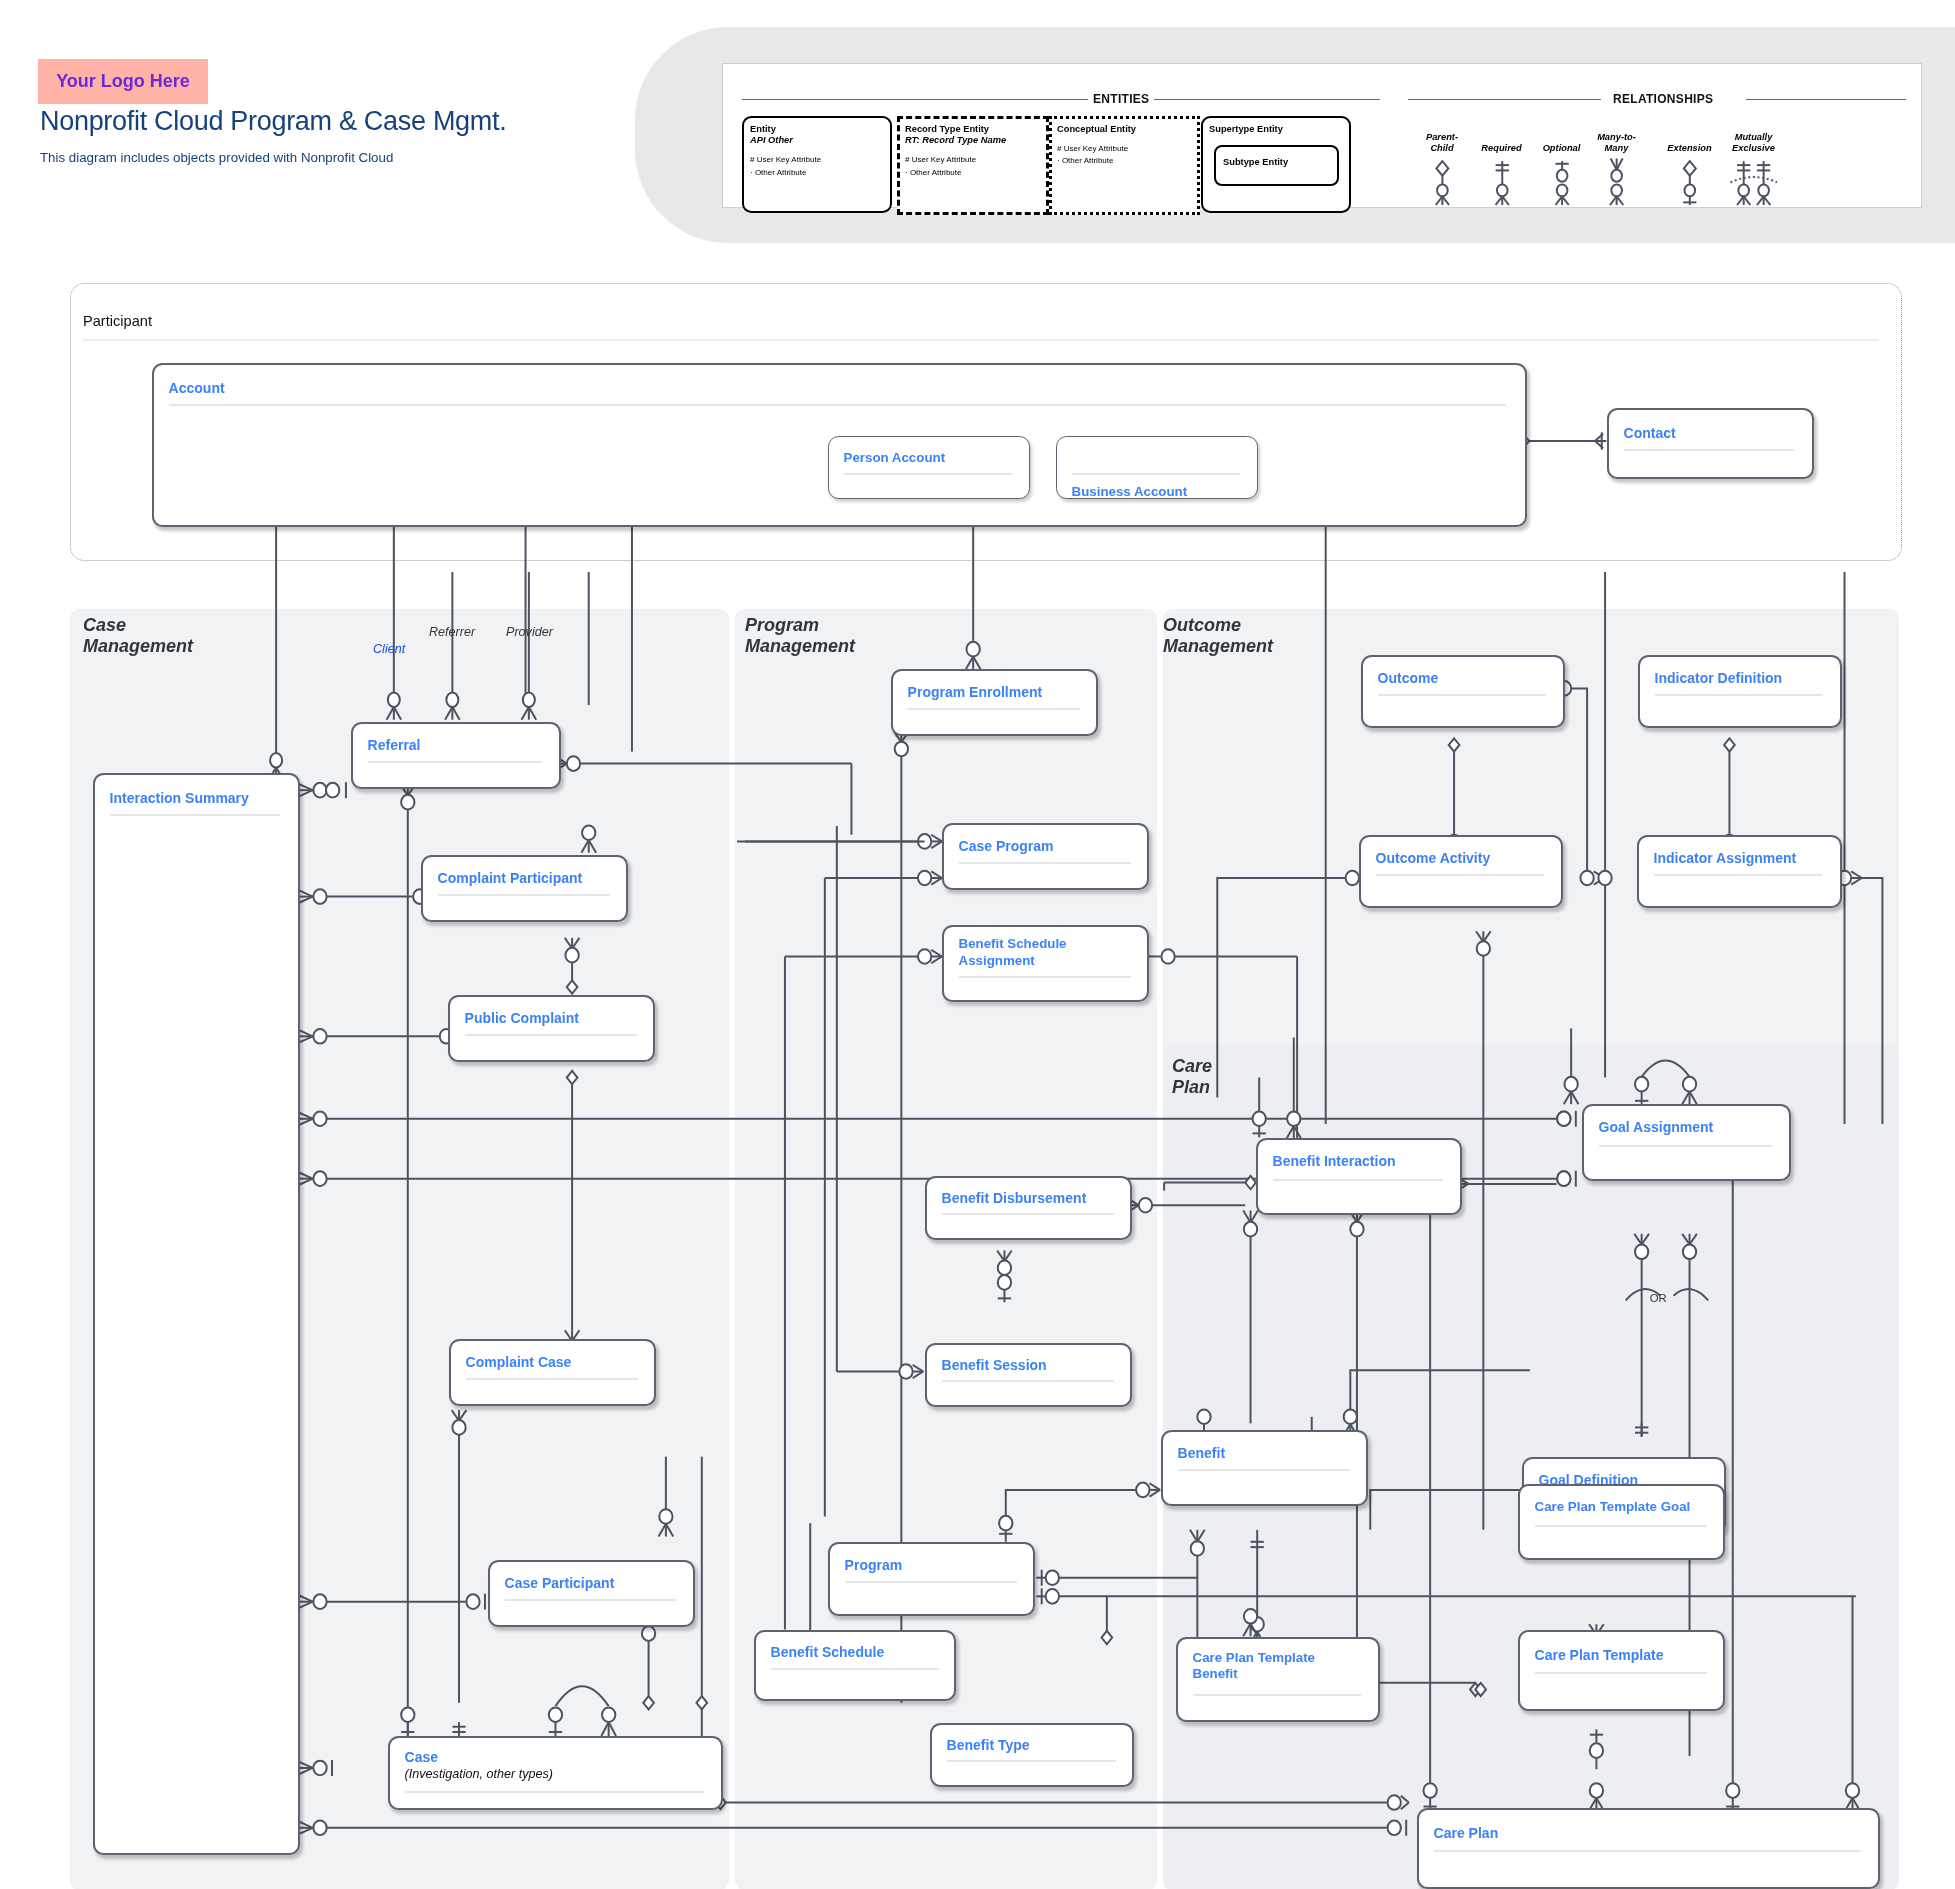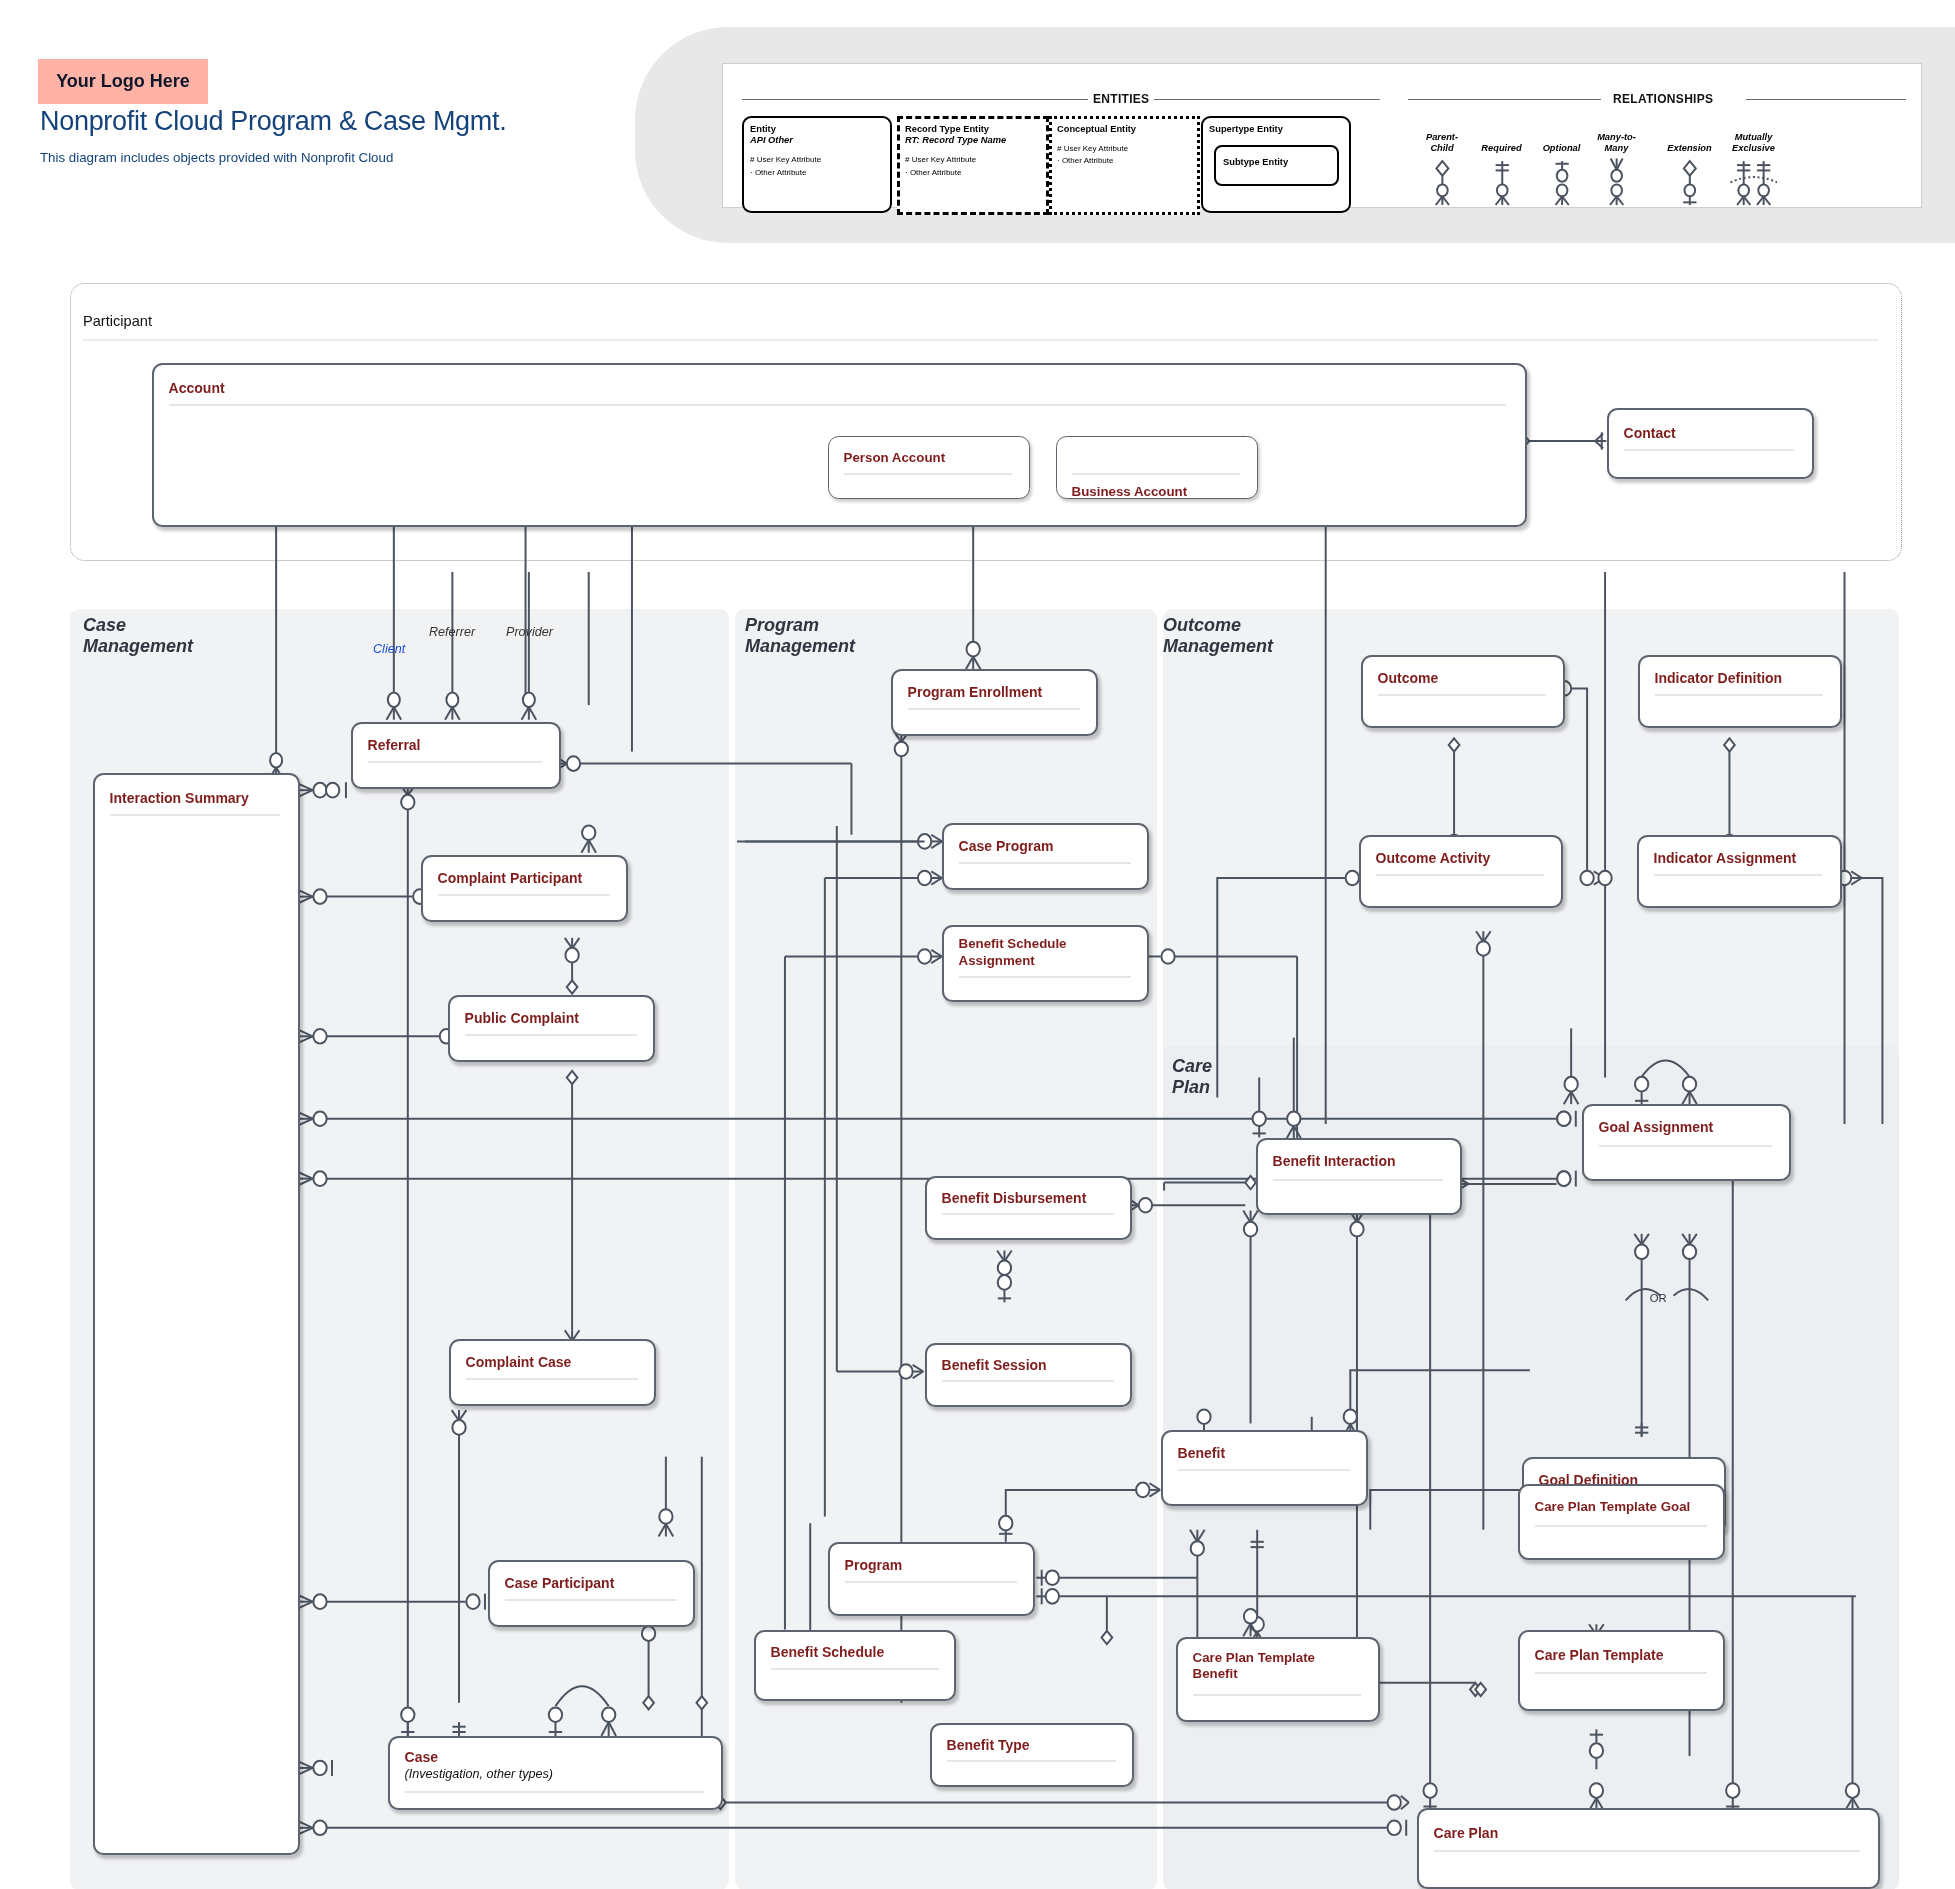--- a/index.html
+++ b/index.html
@@ -2,21 +2,21 @@
 <html style="font-size:10.6px"><head>
 <meta charset="utf-8">
 <style>
   html,body{margin:0;padding:0;background:#ffffff;}
   body{font-family:"Liberation Sans",sans-serif;}
   #root{position:relative;width:1955px;height:1889px;background:#fff;overflow:hidden;}
 
   
   .logo-box{position:absolute;left:38px;top:59px;width:170px;height:45px;background:#ffb3a7;}
   .logo-text{position:absolute;left:0;top:0;width:170px;height:45px;display:flex;align-items:center;justify-content:center;
-             font-size:18px;font-weight:700;color:#0f172a;}
+             font-size:18px;font-weight:700;color:#6d28d9;}
   .main-title{position:absolute;left:40px;top:106px;font-size:27px;color:#14427a;font-weight:400;letter-spacing:-0.3px;}
   .sub-title{position:absolute;left:40px;top:150px;font-size:13.3px;color:#14427a;}
 
   
   .legend-shell{position:absolute;left:635px;top:27px;width:1320px;height:216px;background:#e8e8e8;
                 border-top-left-radius:93px;border-bottom-left-radius:93px;}
   .legend-card{position:absolute;left:722px;top:63px;width:1198px;height:143px;background:#fff;border:0.7px solid #cfcfcf;}
 
   .lg-rule-title{position:absolute;font-size:12px;font-weight:700;color:#111;letter-spacing:0.3px;}
   .lg-line{position:absolute;height:1.3px;background:#6b6b6b;}
@@ -38,21 +38,21 @@
                    border:1.3px dotted #9a9a9a;border-radius:14.6px;background:#fff;}
   .participant-lbl{position:absolute;left:83px;top:313px;font-size:14.6px;color:#111;}
   .participant-rule{position:absolute;left:83px;top:339px;width:1796px;height:2px;background:#ececec;}
 
   .zone{position:absolute;background:#f1f2f4;border-radius:9.3px;}
   .zone-lbl{position:absolute;font-size:18px;font-style:italic;font-weight:700;color:#2f3640;line-height:1.15;white-space:pre;}
 
   
   .node{position:absolute;background:#fff;border:2px solid #5d6470;border-radius:10.6px;
         box-shadow:2.7px 3.3px 3.3px rgba(0,0,0,.22);}
-  .node-title{position:absolute;left:14.6px;font-size:14px;font-weight:700;color:#7f1d1d;white-space:pre;line-height:1.25;}
+  .node-title{position:absolute;left:14.6px;font-size:14px;font-weight:700;color:#3b82f6;white-space:pre;line-height:1.25;}
   .node-sub{position:absolute;left:14.6px;font-size:12.6px;font-style:italic;color:#111;white-space:pre;}
   .node-rule{position:absolute;height:2px;background:#e6e6e6;}
   .node-thin{border-width:1.3px;box-shadow:2px 2.7px 3.3px rgba(0,0,0,.2);}
 
   svg.wires{position:absolute;left:0;top:0;width:1955px;height:1889px;pointer-events:none;}
   .w{stroke:#4c5360;stroke-width:3;fill:none;}
   .or-lbl{font-family:"Liberation Sans",sans-serif;font-size:17px;fill:#2f3640;}
 </style>
 </head>
 <body>

